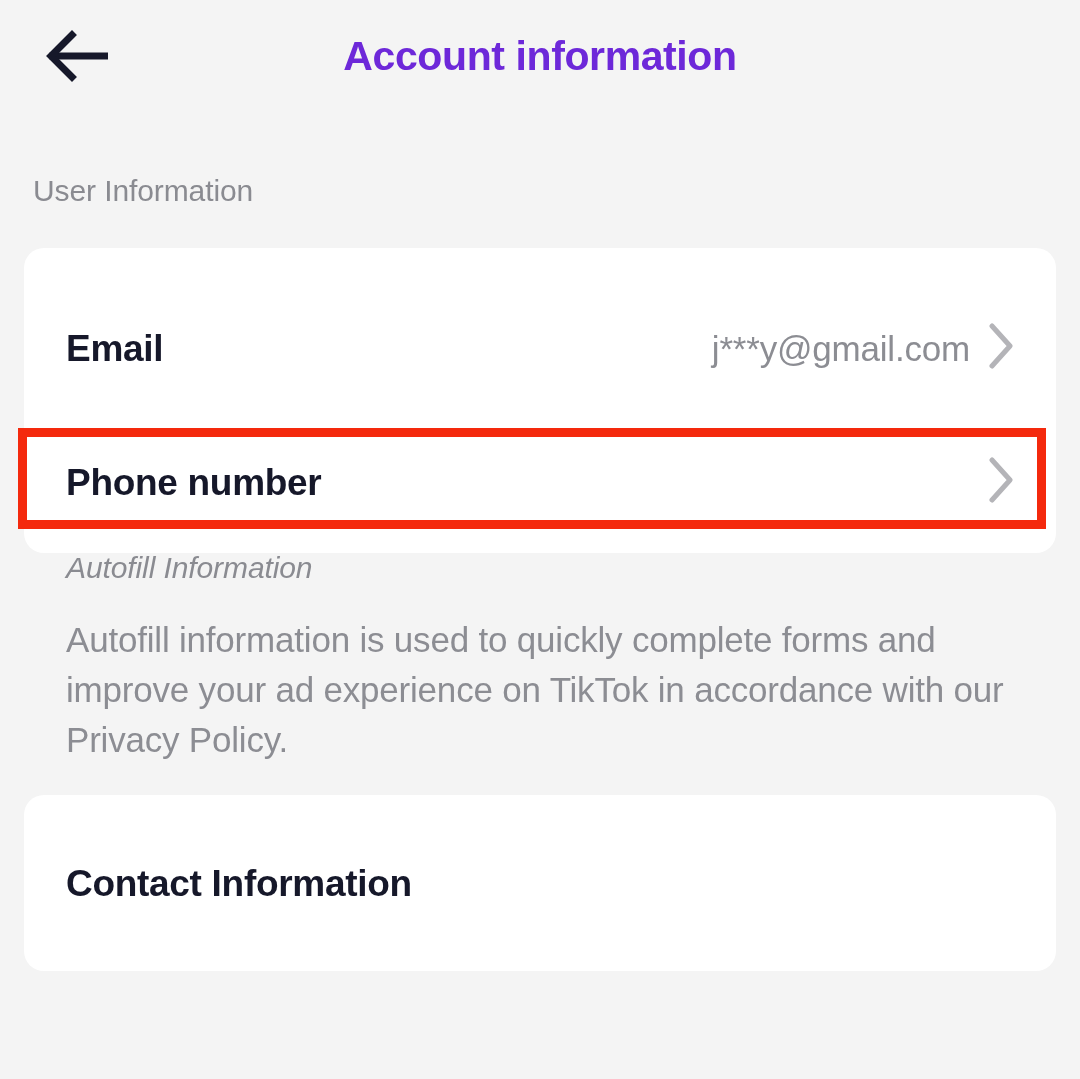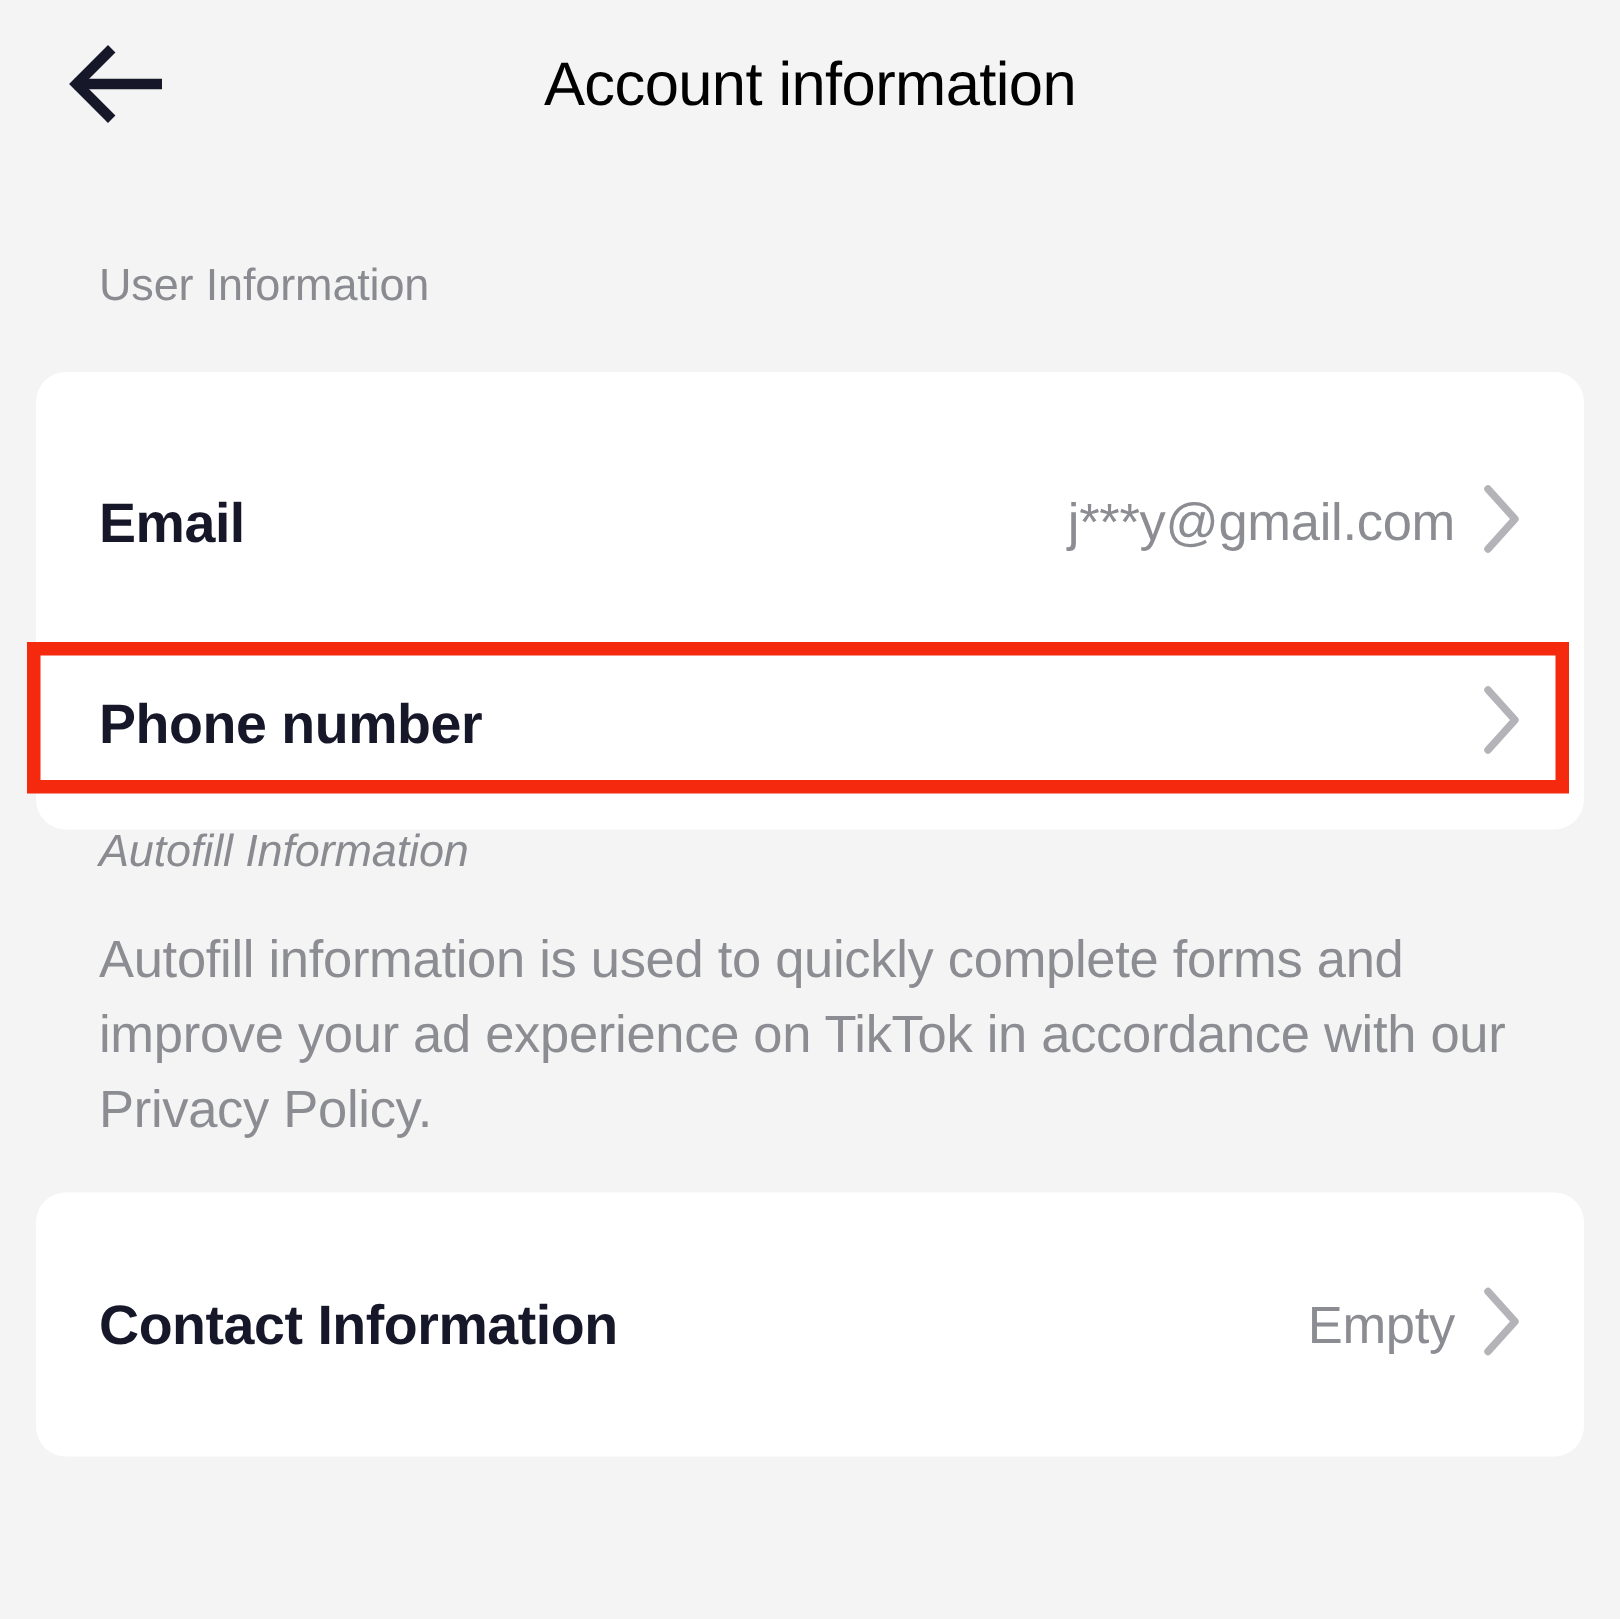--- a/index.html
+++ b/index.html
@@ -34,35 +34,35 @@
     display: flex;
     align-items: center;
     justify-content: center;
     cursor: pointer;
   }
   .back-button svg { display: block; }
   .page-title {
     width: 100%;
     text-align: center;
     font-size: 41px;
-    font-weight: normal;
-    color: #000000;
+    font-weight: bold;
+    color: #6d28d9;
     letter-spacing: -0.4px;
     line-height: 1;
   }
 
   
   .section-label {
     font-size: 30px;
     color: #8a8b91;
     padding-left: 66px;
     letter-spacing: -0.1px;
     line-height: 1;
   }
-  .section-label.user-info { margin-top: 64px; }
+  .section-label.user-info { margin-top: 64px; padding-left: 33px; }
   .section-label.autofill-info { margin-top: 0; font-style: italic; }
 
   
   .card {
     background: #ffffff;
     border-radius: 20px;
     margin: 0 24px;
     overflow: hidden;
     position: relative;
   }
@@ -185,22 +185,14 @@
 
 <div class="highlight-box"></div>
 
 <div class="section-label autofill-info spacer-autofill-label">Autofill Information</div>
 
 <div class="autofill-desc">Autofill information is used to quickly complete forms and improve your ad experience on TikTok in accordance with our Privacy Policy.</div>
 
 <div class="card autofill-card">
   <div class="row contact-row">
     <span class="row-label">Contact Information</span>
-    <span class="row-right">
-      <span class="row-value">Empty</span>
-      <span class="chev">
-        <svg width="26" height="46" viewBox="0 0 26 46" fill="none">
-          <path d="M4 3 L22 23 L4 43" stroke="#b4b4b8" stroke-width="5" fill="none" stroke-linecap="round" stroke-linejoin="round"></path>
-        </svg>
-      </span>
-    </span>
   </div>
 </div>
 
 </body></html>

